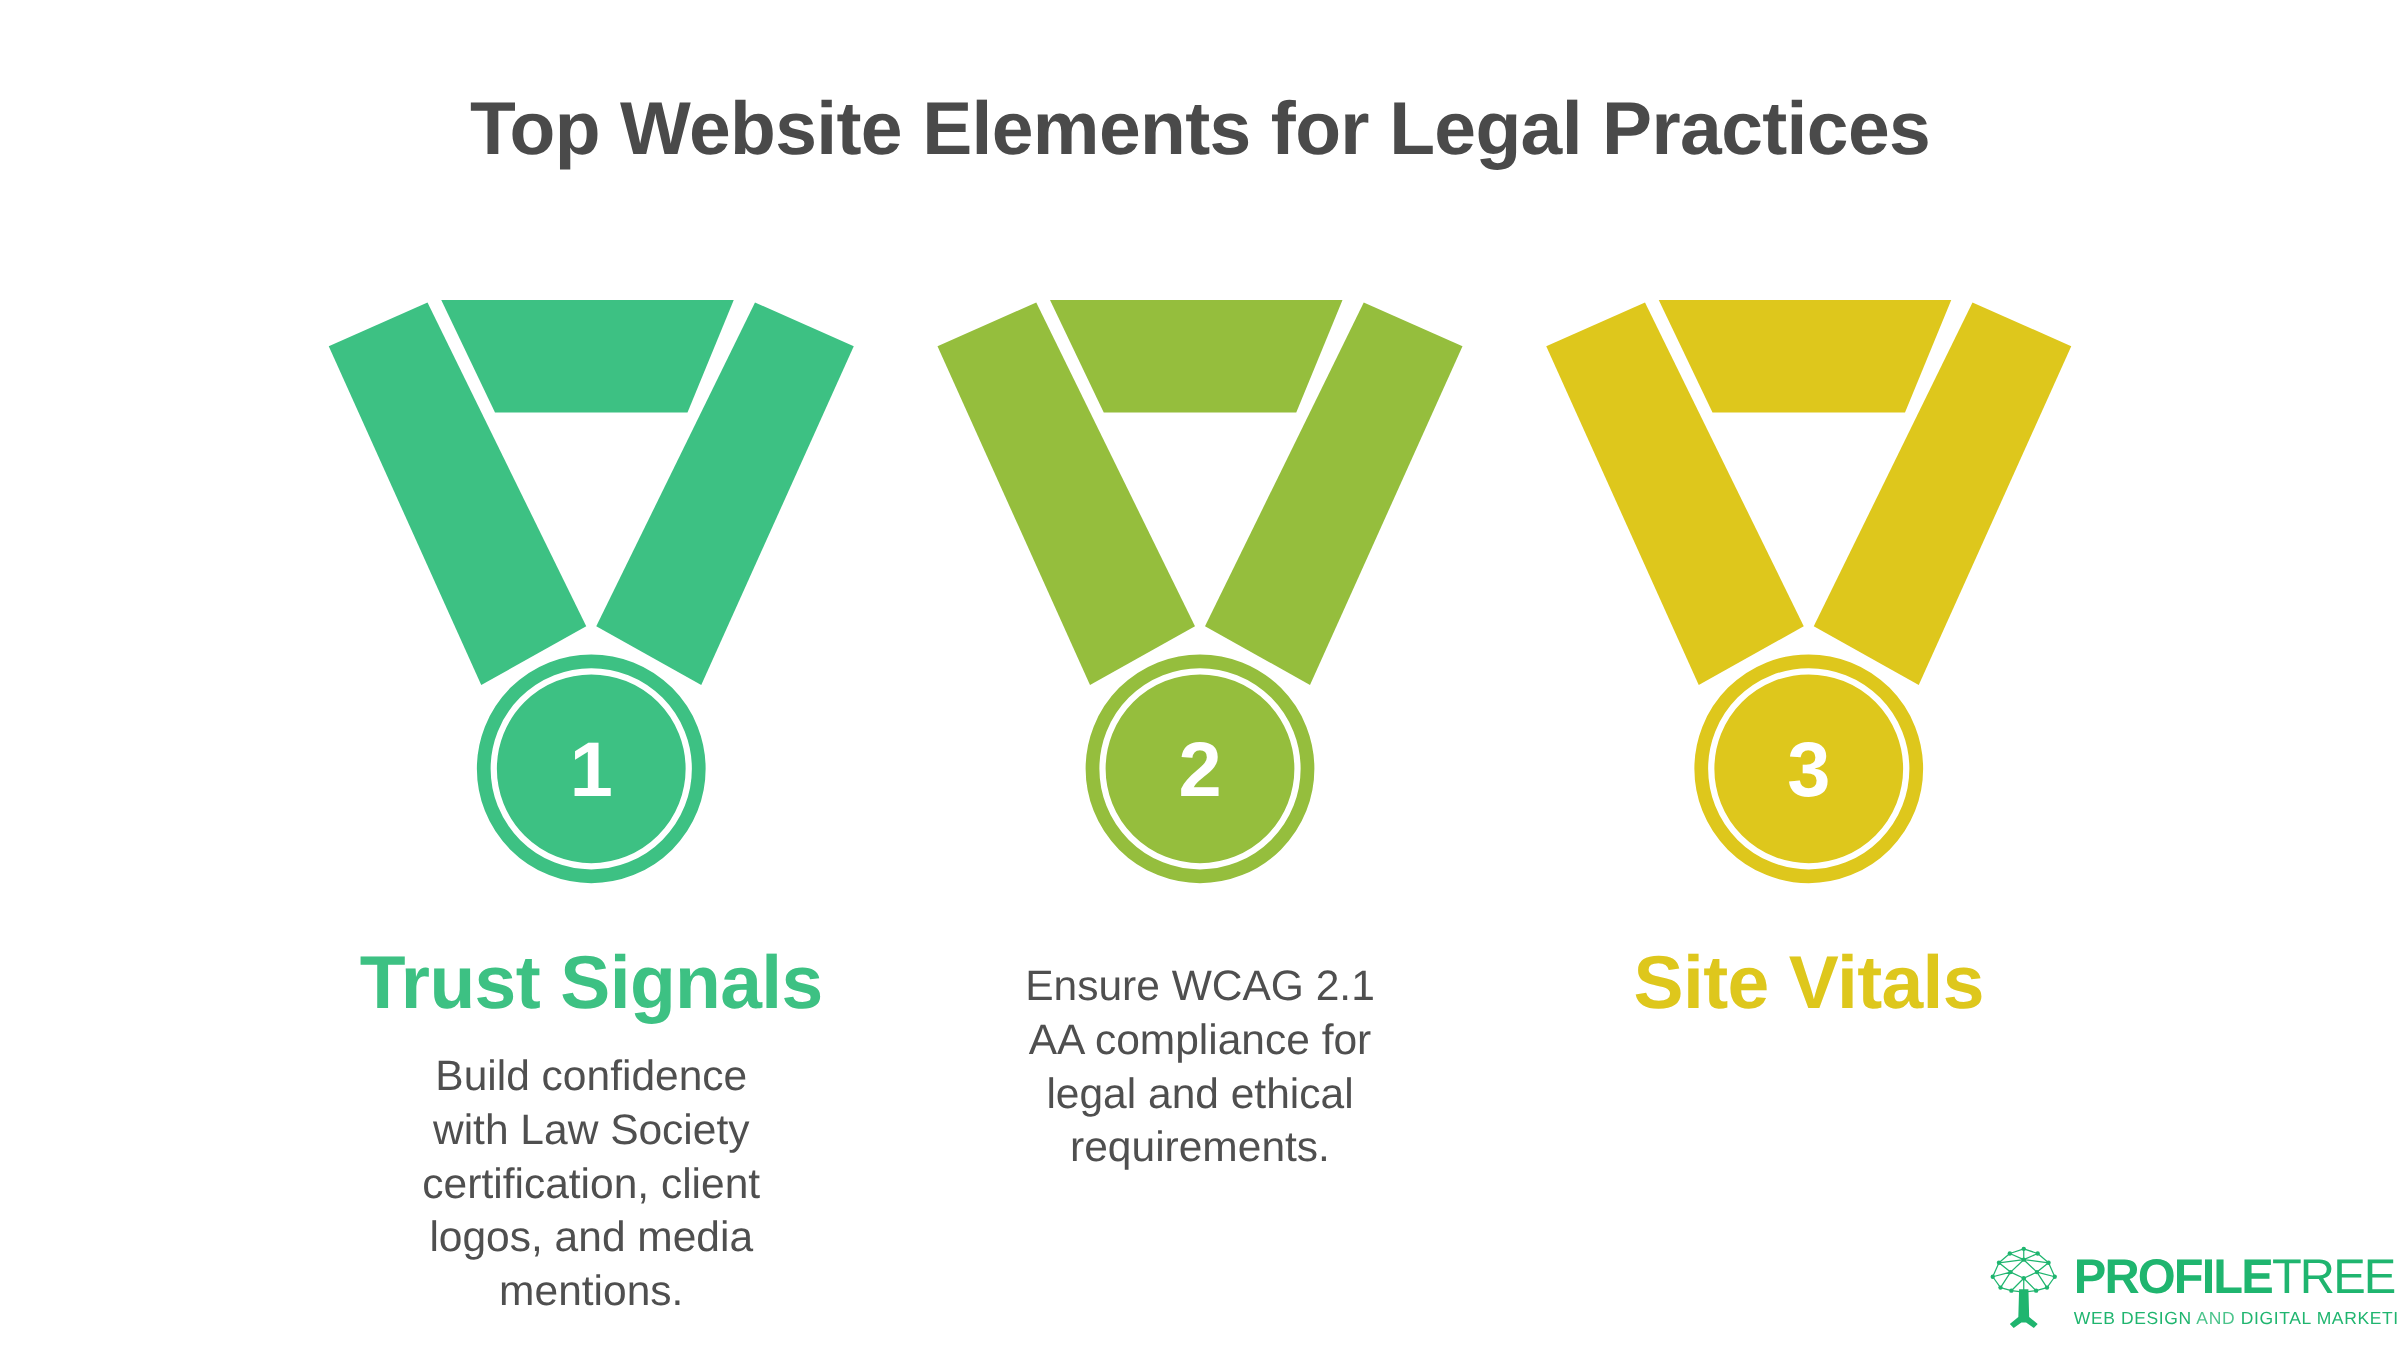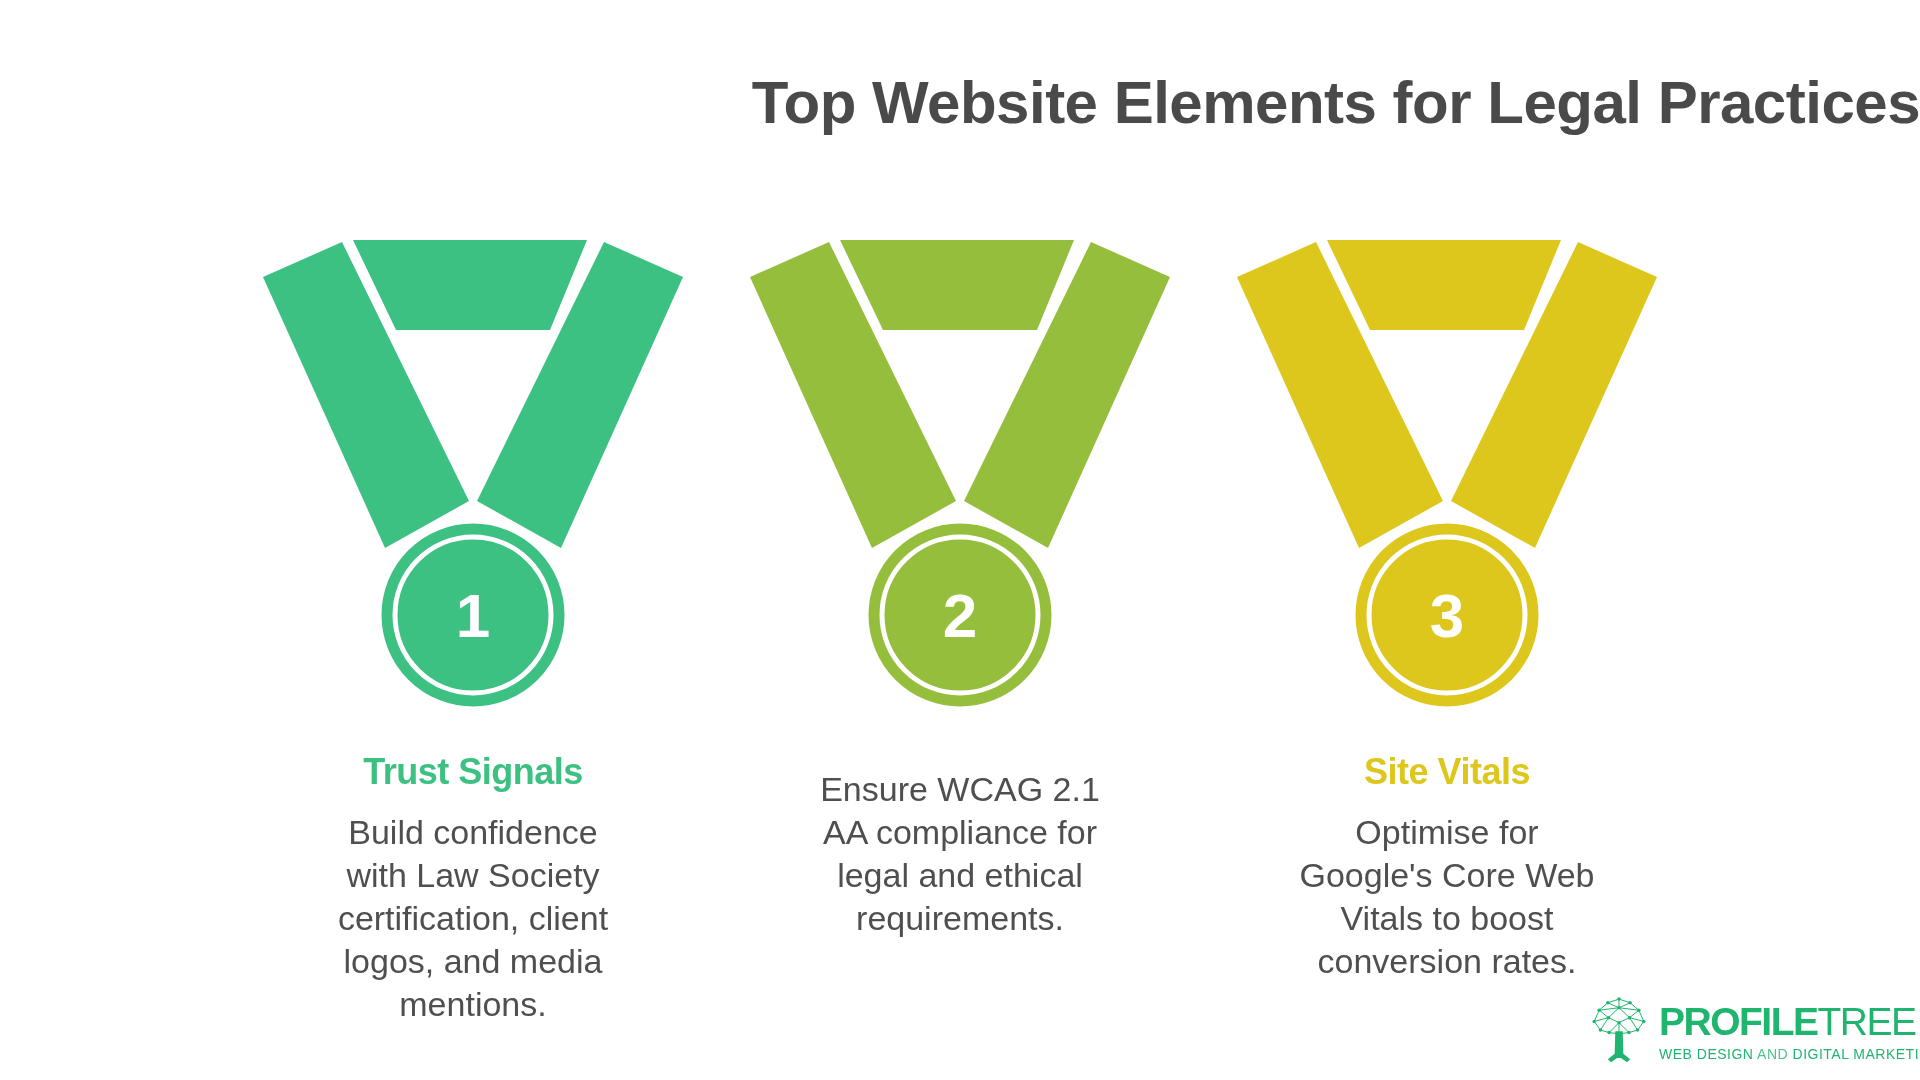--- a/index.html
+++ b/index.html
@@ -16,21 +16,21 @@
     font-family: "Liberation Sans", sans-serif;
   }
 
   
   .page-title {
     position: absolute;
     top: 68px;
     left: 0;
     width: 100%;
     margin: 0;
-    text-align: right;
+    text-align: center;
     font-size: 60px;
     line-height: 1.15;
     font-weight: 700;
     letter-spacing: -0.5px;
     color: var(--title-color, #4a4a4a);
   }
 
   
   .column {
     position: absolute;
@@ -61,21 +61,21 @@
   .medal-number {
     fill: #ffffff;
     font-family: "Liberation Sans", sans-serif;
     font-weight: 700;
     font-size: 62px;
     text-anchor: middle;
   }
 
   .item-label {
     margin: 0;
-    font-size: 36px;
+    font-size: 60px;
     line-height: 1.2;
     font-weight: 700;
     letter-spacing: -0.5px;
     color: var(--c, #444);
   }
   .item-desc {
     margin: 18px auto 0;
     max-width: 340px;
     font-size: 34px;
     line-height: 43px;
@@ -166,24 +166,20 @@
   <section class="column col-3" style="--c: #DEC71C;">
     <svg class="medal" viewBox="0 0 460 520" aria-hidden="true">
       <polygon class="ink" points="20,47 99,12 226,271 142,318"></polygon>
       <polygon class="ink" points="440,47 361,12 234,271 318,318"></polygon>
       <polygon class="ink" points="110,10 344,10 307,100 153,100"></polygon>
       <circle class="medal-disc" cx="230" cy="385" r="95"></circle>
       <circle class="medal-ring" cx="230" cy="385" r="78"></circle>
       <text class="medal-number" x="230" y="407">3</text>
     </svg>
     <h2 class="item-label">Site Vitals</h2>
-    <p class="item-desc">Optimise for
-Google's Core Web
-Vitals to boost
-conversion rates.</p>
   </section>
 
   <div class="logo" style="--logo-color: #1FB56F;">
     <svg class="logo-tree" viewBox="0 0 100 115" aria-hidden="true">
       <g class="mesh">
         <path d="M50,6 L32,12 M50,6 L68,12 M32,12 L18,24 M32,12 L50,20 M50,6 L50,20 M68,12 L50,20 M68,12 L82,24
                  M18,24 L50,20 M82,24 L50,20 M18,24 L10,42 M18,24 L33,36 M50,20 L33,36 M50,20 L67,36 M82,24 L67,36
                  M82,24 L90,42 M10,42 L33,36 M90,42 L67,36 M10,42 L20,56 M33,36 L20,56 M33,36 L50,44 M67,36 L50,44
                  M67,36 L80,56 M90,42 L80,56 M20,56 L34,60 M50,44 L34,60 M50,44 L66,60 M80,56 L66,60
                  M34,60 L50,62 M66,60 L50,62 M50,44 L50,62"></path>

